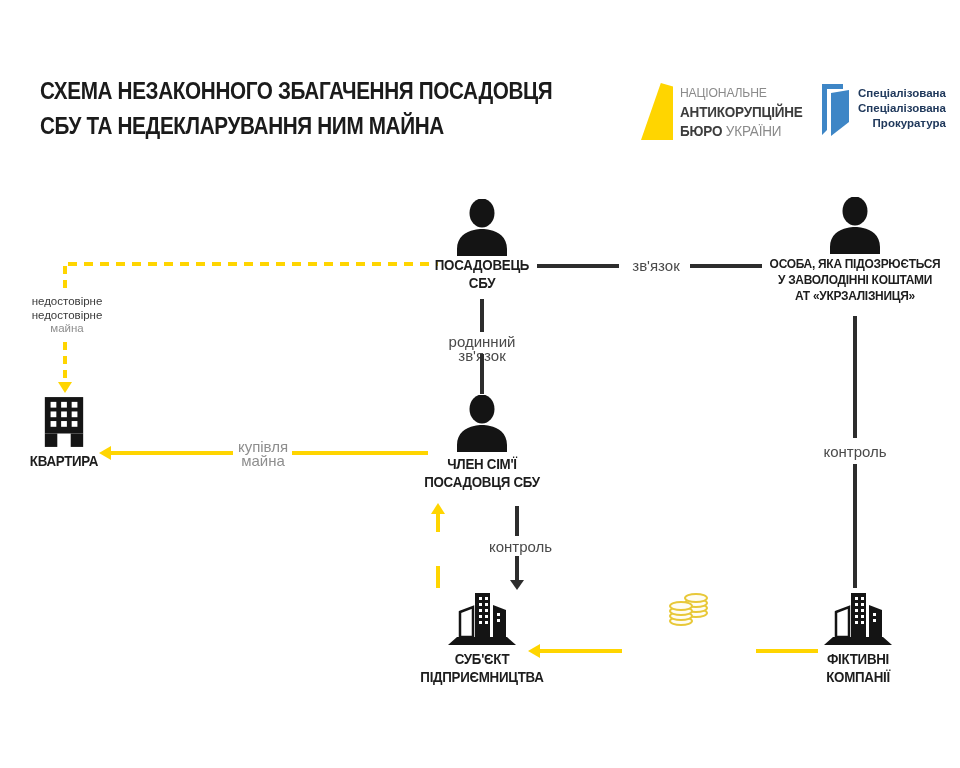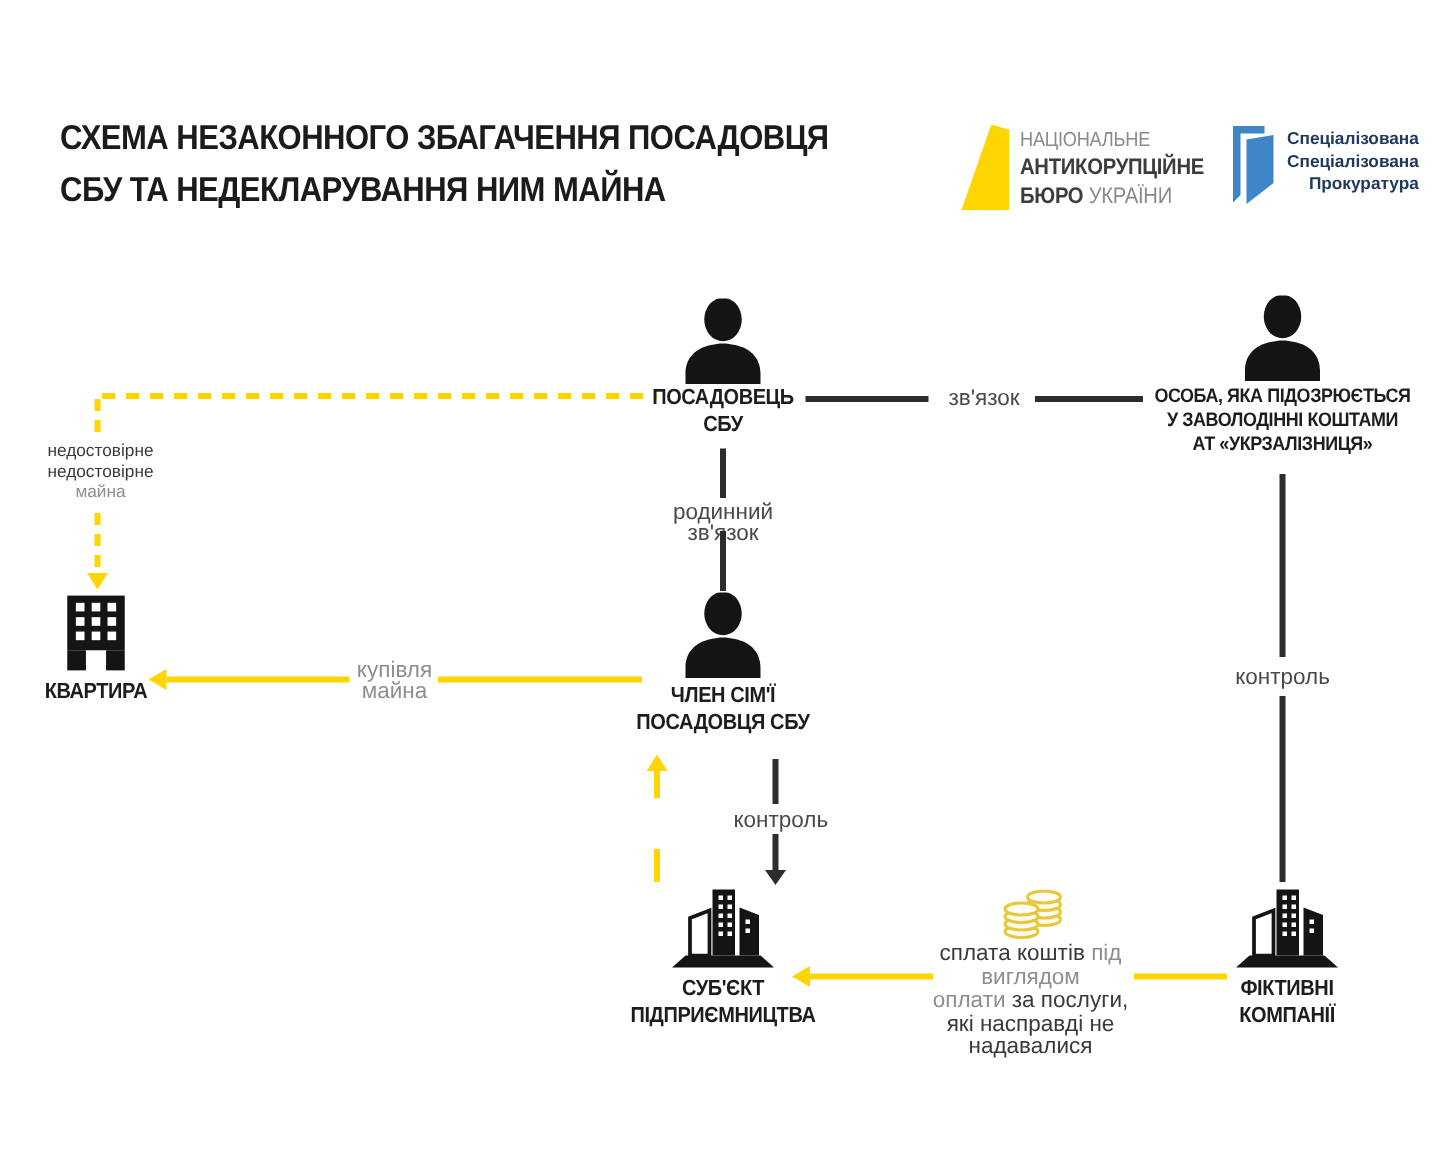--- a/index.html
+++ b/index.html
@@ -131,25 +131,20 @@
           <ellipse cx="30" cy="5" rx="11" ry="4"></ellipse>
         <ellipse cx="15" cy="28" rx="11" ry="4"></ellipse>
           <ellipse cx="15" cy="23" rx="11" ry="4"></ellipse>
         <ellipse cx="15" cy="18" rx="11" ry="4"></ellipse>
           <ellipse cx="15" cy="13" rx="11" ry="4"></ellipse>
       </g>
     </svg>
   </div>
   <div class="arr arr-left-y" style="left:528px;top:644px;"></div>
   <div class="yh" style="left:540px;top:649px;width:82px;"></div>
-  <div class="lbl" style="left:603px;top:628px;width:168px;line-height:15.5px;">
-    <div><span class="b">сплата коштів</span> <span class="g">під виглядом</span></div>
-    <div><span class="g">оплати</span> <span class="b">за послуги,</span></div>
-    <div class="b">які насправді не надавалися</div>
-  </div>
   <div class="yh" style="left:756px;top:649px;width:62px;"></div>
 
   <div class="abs" style="left:452px;top:199px;">
     <svg width="60" height="57" viewBox="0 0 60 57">
       <ellipse cx="30" cy="14" rx="12.5" ry="14.5" fill="#141414"></ellipse>
       <path d="M5 57 L5 50 C5 38 14 32.5 22 31 C25 30.4 27 30 30 30 C33 30 35 30.4 38 31 C46 32.5 55 38 55 50 L55 57 Z" fill="#141414"></path>
     </svg>
   </div>
   <div class="node-label" style="left:412px;top:256px;width:140px;font-size:14.5px;line-height:18px;">
     <div>ПОСАДОВЕЦЬ</div>

